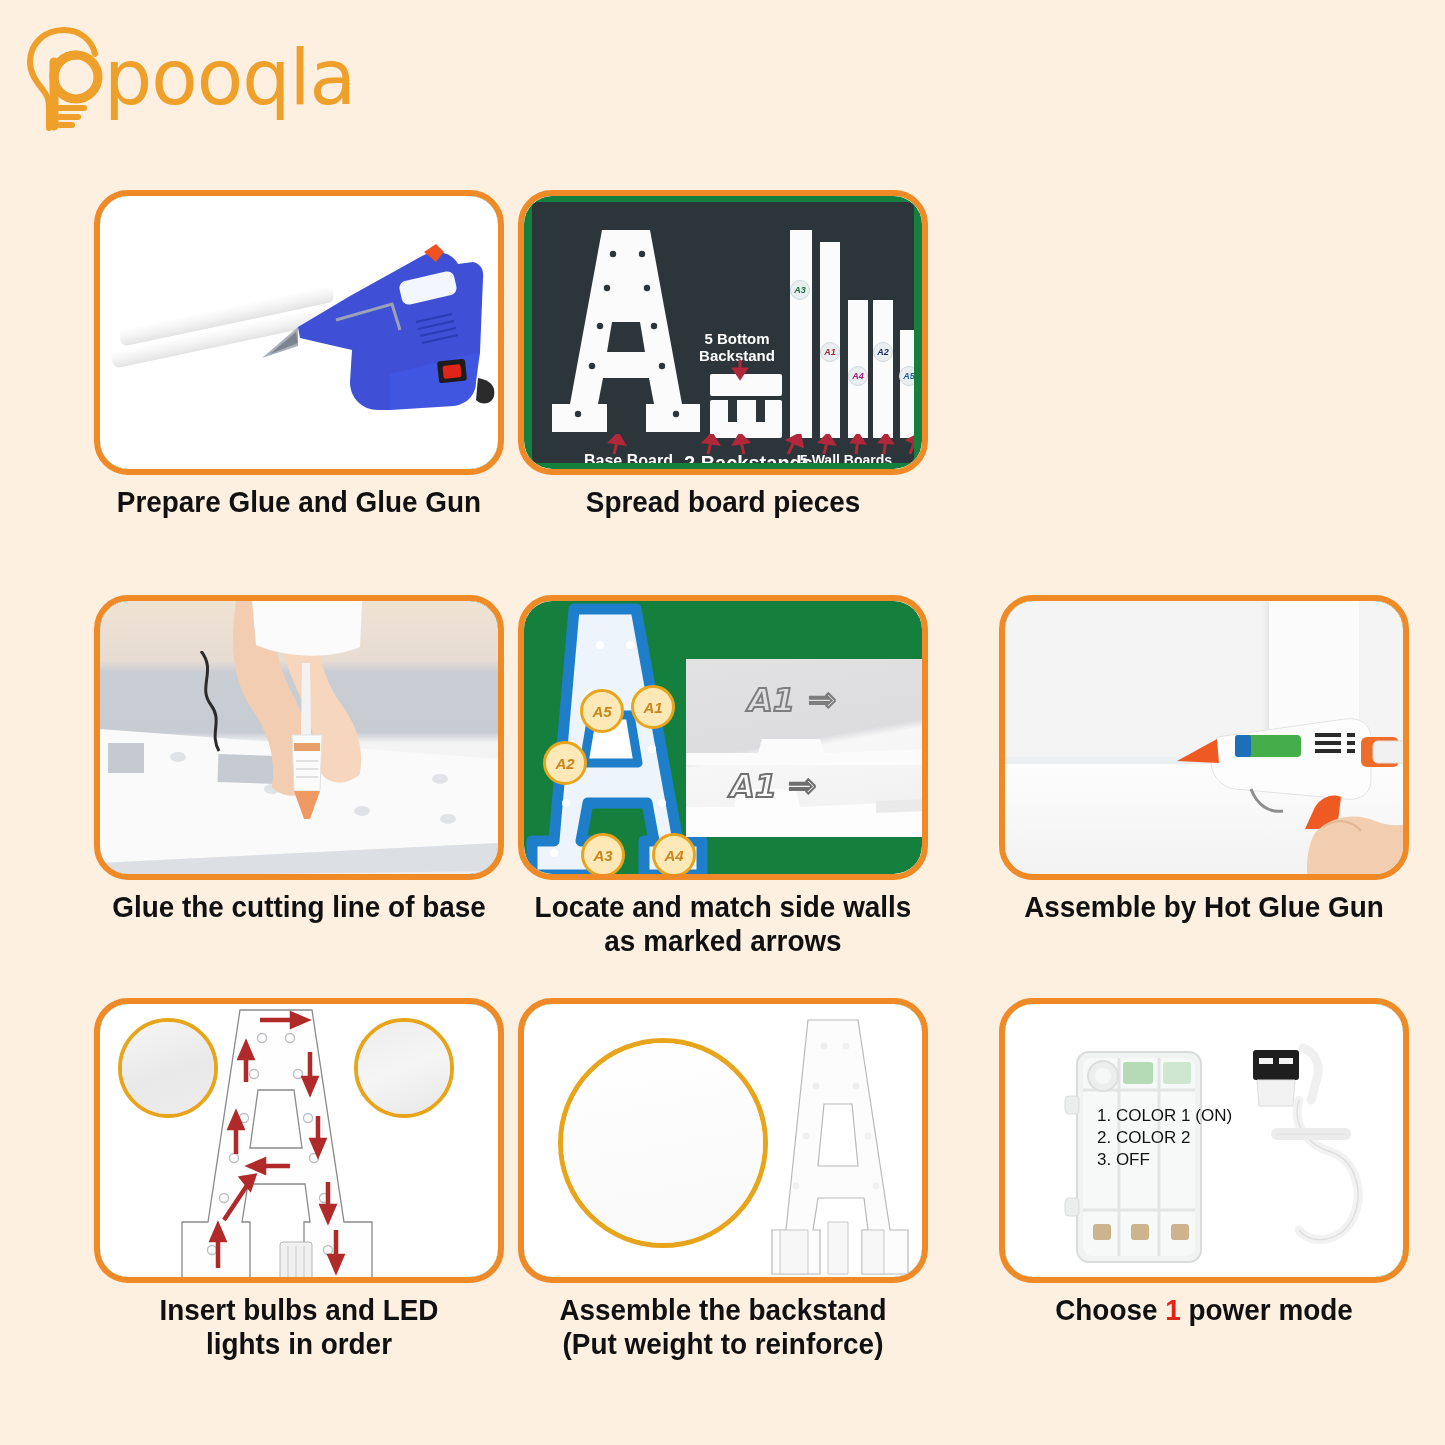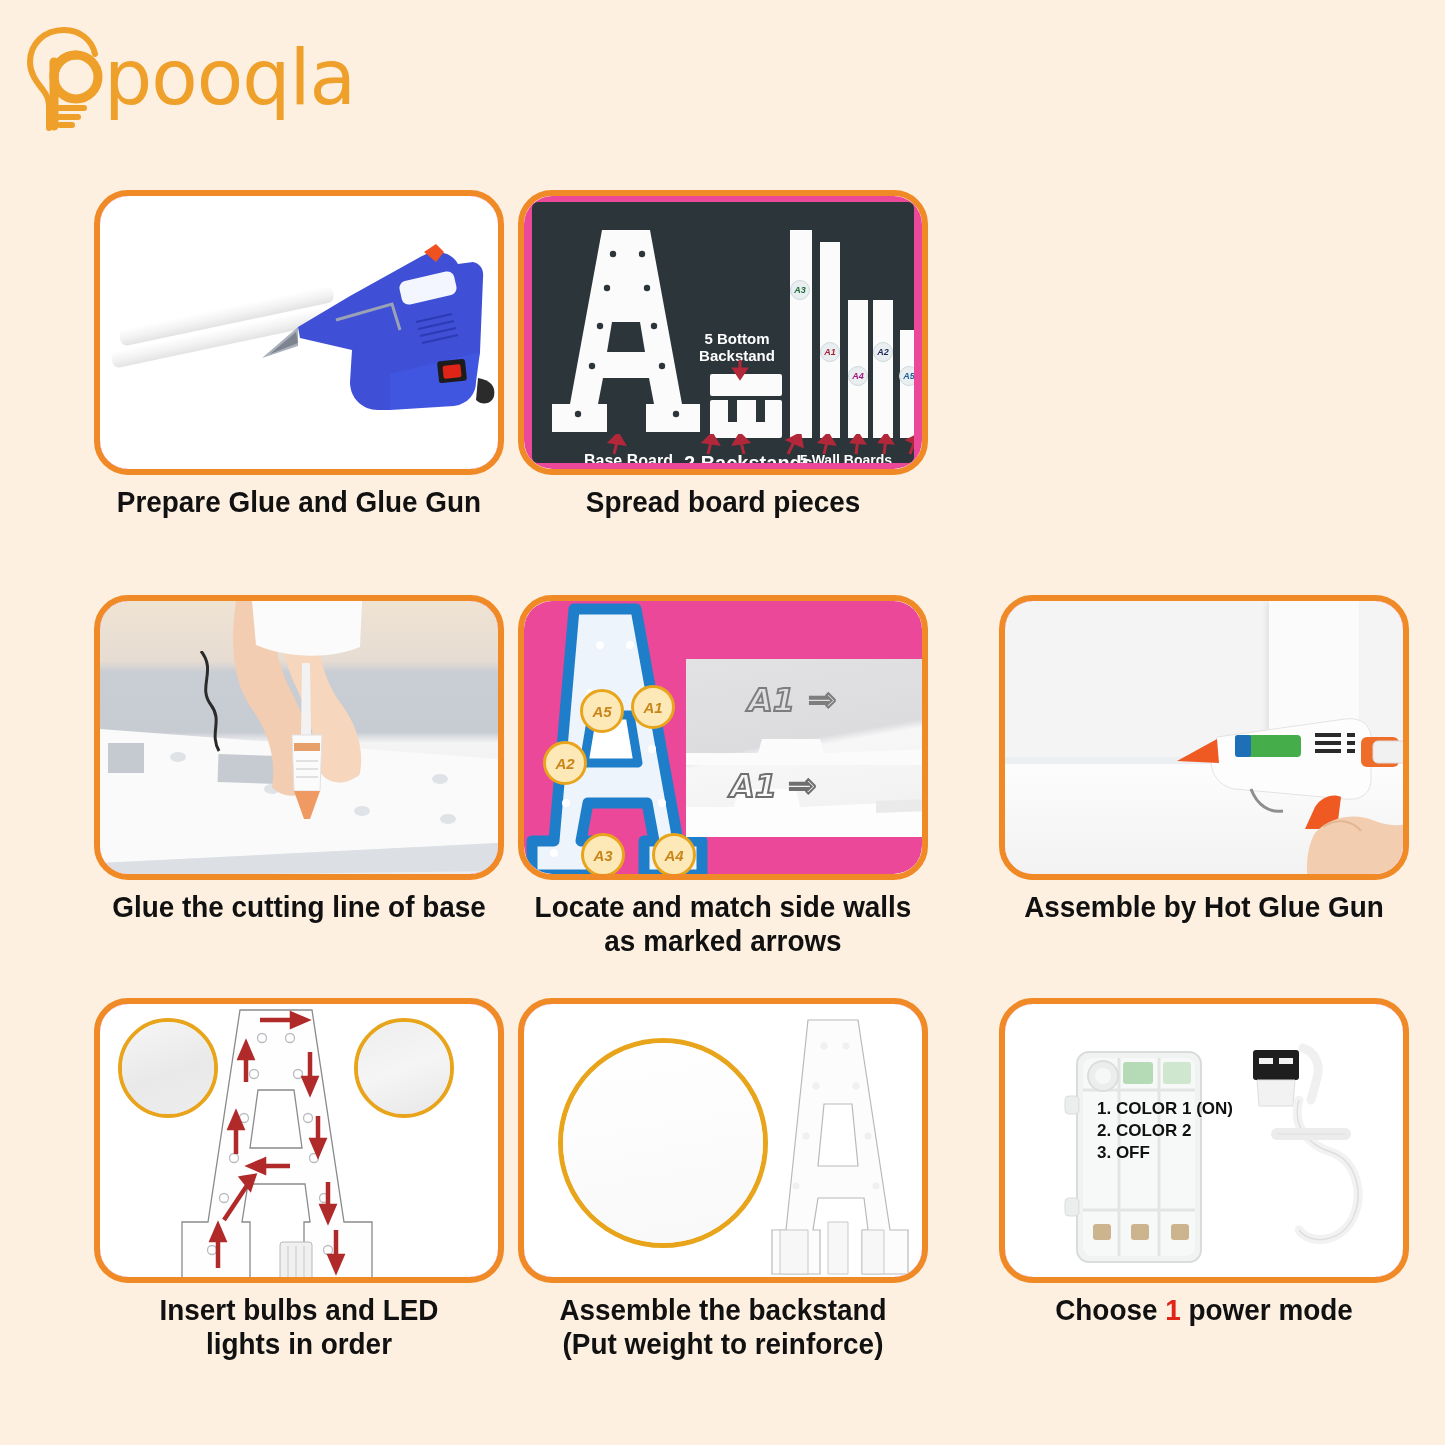--- a/index.html
+++ b/index.html
@@ -41,21 +41,21 @@
   .col0{left:16px;margin-left:42px;} .col1{left:482px;} .col2{left:963px;}
   .row0{top:0px;}  .row1{top:405px;} .row2{top:808px;}
 
   .card{
     position:relative;margin:0 auto;
     width:410px;height:285px;
     border:6px solid #f08a26;border-radius:34px;
     background:#ffffff;
     box-sizing:border-box;overflow:hidden;
   }
-  .card-inner{position:absolute;inset:0;overflow:hidden;border-radius:28px;background:#ec4899;}
+  .card-inner{position:absolute;inset:0;overflow:hidden;border-radius:28px;background:#15803d;}
   .caption{
     width:440px;margin:10px auto 0;
     text-align:center;color:#111111;
     font-size:30px;font-weight:bold;line-height:1.12;
     font-family:"Liberation Sans",sans-serif;
     transform:scaleX(.93);
   }
   .caption .hl{color:#e02418;}
 
   
@@ -81,21 +81,21 @@
   
   .photo-bg{position:absolute;inset:0;}
   
   .badge-y{
     position:absolute;width:38px;height:38px;border-radius:50%;
     background:#fde9b8;border:3px solid #e8a51c;
     display:flex;align-items:center;justify-content:center;
     font-size:15px;font-weight:bold;font-style:italic;color:#c9851a;
   }
   
-  .modes{position:absolute;left:92px;top:94px;color:#111;font-size:17px;font-weight:bold;
+  .modes{position:absolute;left:92px;top:101px;color:#111;font-size:17px;font-weight:normal;
     line-height:1.28;font-family:"Liberation Sans",sans-serif;text-shadow:0 0 2px #fff;}
 </style>
 </head>
 <body>
 
 <div class="header">
 
   <div class="logo">
     <svg class="logo-mark" viewBox="0 0 92 112">
       <path d="M46 8 C26 8 12 22 12 40 C12 52 19 60 25 68 C29 73 31 78 31 84" fill="none" stroke="#eea02b" stroke-width="6" stroke-linecap="round"></path>

